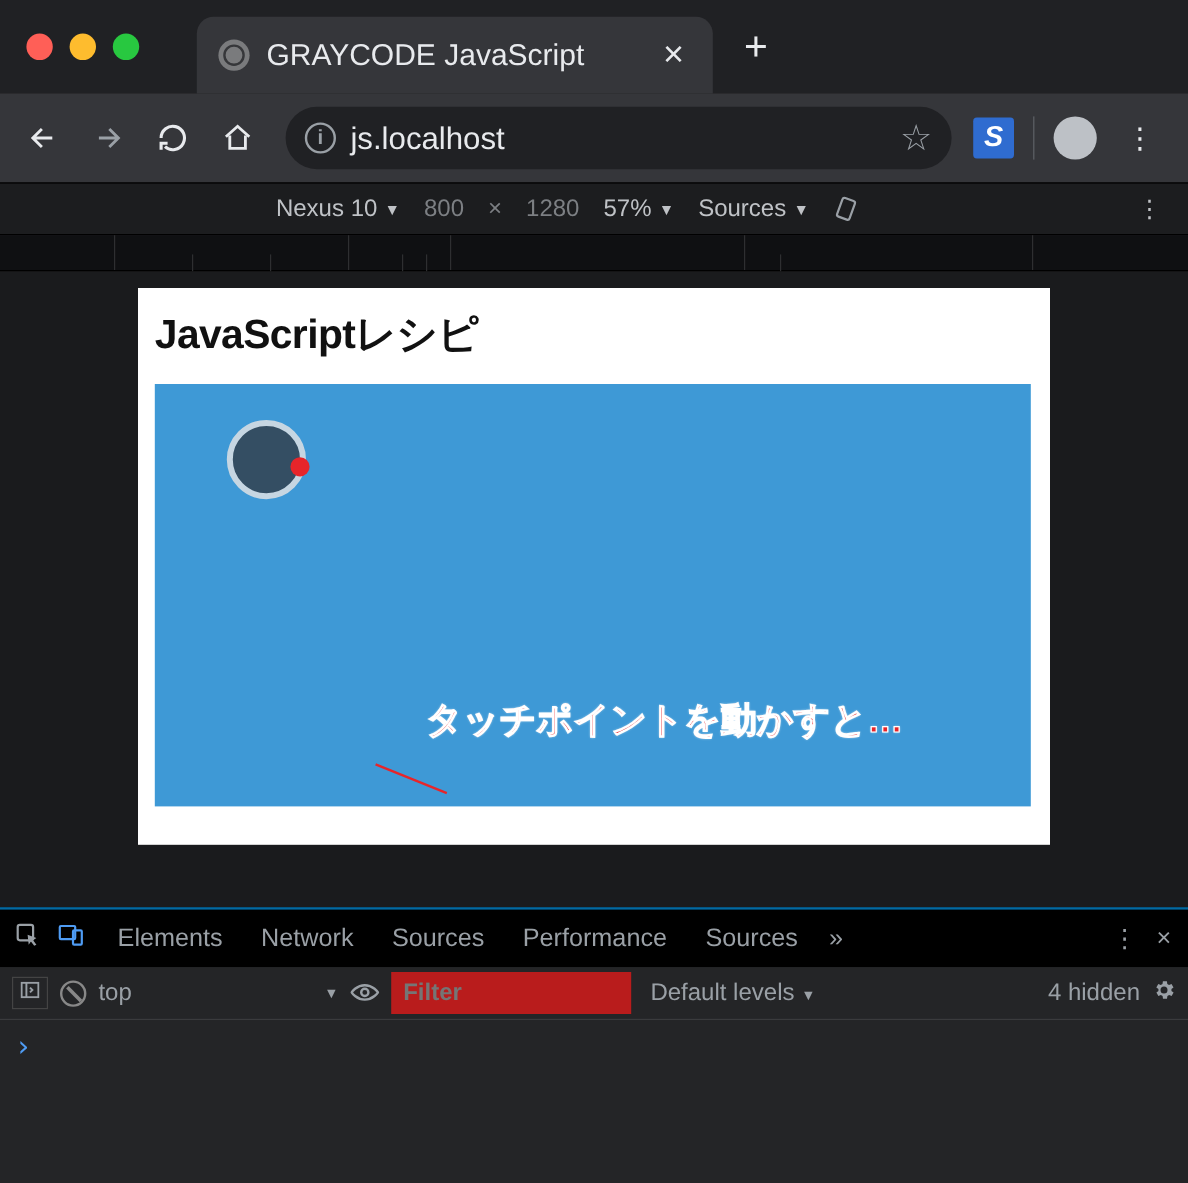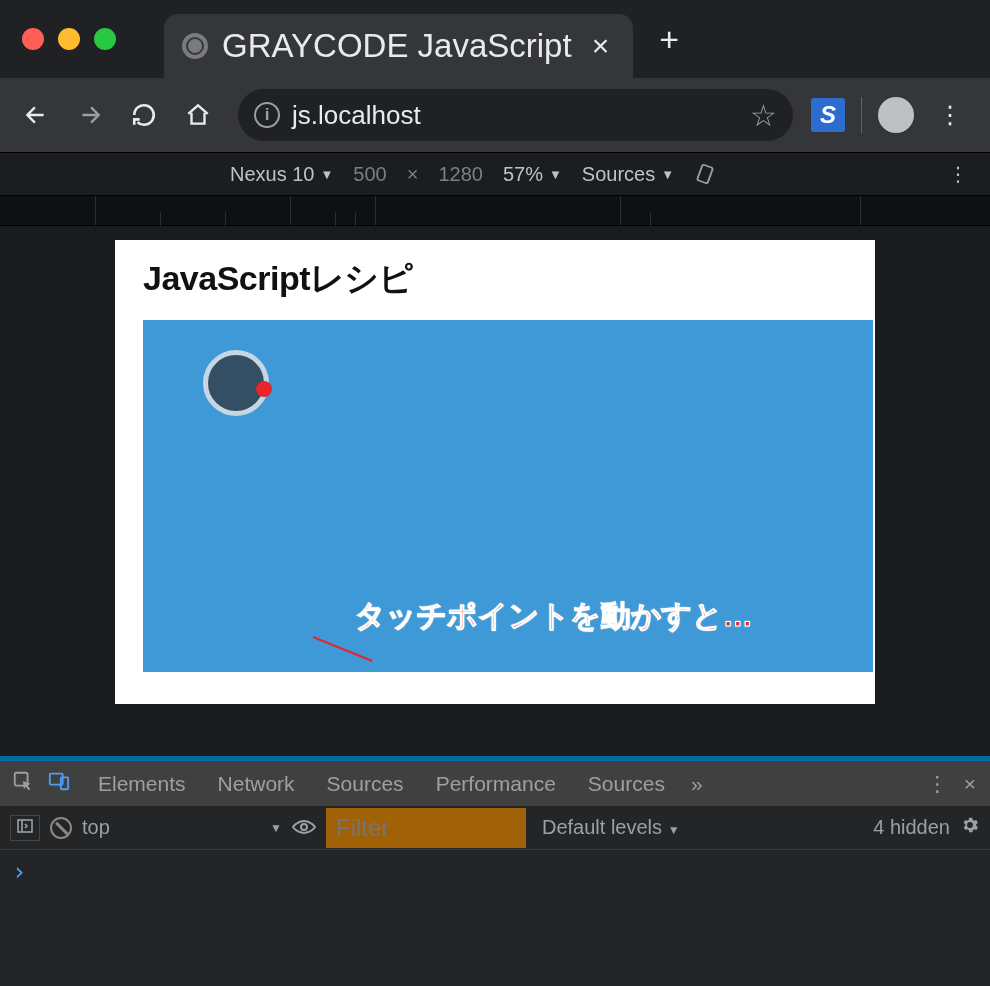--- a/index.html
+++ b/index.html
@@ -8,21 +8,21 @@
   
   .tabstrip { height: 78px; background: #202124; display: flex; align-items: flex-end; }
   .traffic { display: flex; gap: 14px; padding: 0 22px; align-self: center; }
   .traffic .dot { width: 22px; height: 22px; border-radius: 50%; }
   .dot.red { background: #ff5f57; }
   .dot.yellow { background: #febc2e; }
   .dot.green { background: #28c840; }
   .tab { display: flex; align-items: center; background: #35363a; height: 64px; border-radius: 14px 14px 0 0; padding: 0 18px; margin-left: 26px; min-width: 430px; gap: 14px; }
   .tab .globe { width: 26px; height: 26px; border-radius: 50%; background: #7a7b7d; position: relative; }
   .tab .globe::before { content:""; position:absolute; inset:4px; border:2px solid #36373a; border-radius:50%; }
-  .tab .title { color: #e8eaed; font-size: 33px; flex: 1; white-space: nowrap; }
+  .tab .title { color: #e8eaed; font-size: 25px; flex: 1; white-space: nowrap; }
   .tab .close { color: #e8eaed; font-size: 30px; padding: 0 6px; cursor: pointer; }
   .newtab { color: #e8eaed; font-size: 34px; padding: 0 26px; align-self: center; cursor: pointer; }
 
   
   .addr { height: 74px; background: #35363a; display: flex; align-items: center; padding: 0 14px; gap: 10px; }
   .navbtn { width: 44px; height: 44px; display: flex; align-items: center; justify-content: center; color: #9aa0a6; font-size: 30px; border-radius: 50%; cursor: pointer; }
   .navbtn.active { color: #e8eaed; }
   .omnibox { flex: 1; height: 52px; background: #202124; border-radius: 26px; display: flex; align-items: center; padding: 0 16px; gap: 12px; margin: 0 8px; }
   .omnibox .info { width: 26px; height: 26px; border: 2.5px solid #9aa0a6; border-radius: 50%; display:flex;align-items:center;justify-content:center;color:#9aa0a6;font-size:17px;font-weight:700; }
   .omnibox .url { color: #e8eaed; font-size: 26px; }
@@ -41,46 +41,46 @@
   .devbar .rot { color:#9aa0a6; }
   .devbar .more { margin-left:auto; padding-right:14px; }
 
   
   .ruler { height: 30px; background: #0f1012; position:relative; border-bottom:1px solid #000; }
   .ruler .tick { position:absolute; top:0; width:1px; height:100%; background:#2e2f31; }
   .ruler .tick.small { height: 14px; top: 16px; }
 
   
   .viewport-outer { background:#1a1b1d; height: 530px; display:flex; justify-content:center; padding-top:14px; }
-  .page { width: 760px; height: 464px; background:#fff; padding: 16px 28px; position:relative; overflow:hidden; }
+  .page { width: 760px; height: 464px; background:#fff; padding: 16px 14px; position:relative; overflow:hidden; }
   .page h1 { font-size: 34px; font-weight: 800; color:#111; letter-spacing:-0.5px; }
   .canvas { margin-top: 18px; width: 730px; height: 352px; background:#3e99d6; position:relative; }
   .touch { position:absolute; left: 60px; top: 30px; width: 66px; height: 66px; border-radius:50%; background: rgba(50,56,66,0.78); border: 5px solid #c6d6e2; }
   .touch::after { content:""; position:absolute; right:-8px; top:26px; width:16px;height:16px;border-radius:50%;background:#e7252a; }
-  .anno { position:absolute; left: 240px; top: 356px; color:#e7252a; font-size:30px; font-weight:800; -webkit-text-stroke: 1px #fff; text-shadow: 0 0 2px #fff; }
+  .anno { position:absolute; left: 240px; top: 340px; color:#e7252a; font-size:30px; font-weight:800; -webkit-text-stroke: 1px #fff; text-shadow: 0 0 2px #fff; }
   .anno-line { position:absolute; left:198px; top:396px; width:64px; height:2px; background:#e7252a; transform-origin:left center; transform:rotate(22deg); }
 
   
-  .dt-tabs { height: 50px; background:#404040; border-top:5px solid #0369a1; display:flex; align-items:center; color:#9aa0a6; font-size:21px; }
+  .dt-tabs { height: 50px; background:#000000; border-top:2px solid #0369a1; display:flex; align-items:center; color:#9aa0a6; font-size:21px; }
   .dt-left { display:flex; gap:14px; padding:0 12px; }
   .dt-left .ico { color:#9aa0a6; }
   .dt-left .ico.blue { color:#4f9cf4; }
   .dt-tabs .tabitem { padding: 0 16px; height:100%; display:flex; align-items:center; cursor:pointer; }
   .dt-tabs .tabitem.active { background:#000; color:#e8eaed; }
   .dt-tabs .chev { padding:0 10px; }
   .dt-right { margin-left:auto; display:flex; align-items:center; gap:16px; padding-right:14px; }
 
   
   .con-bar { height: 44px; background:#242527; display:flex; align-items:center; color:#9aa0a6; font-size:20px; padding:0 10px; gap:10px; border-bottom:1px solid #3a3b3d; }
   .con-bar .box { border:1px solid #444; padding:3px 6px; font-size:16px; }
   .con-bar .ban { width:22px;height:22px;border:2.5px solid #888;border-radius:50%; position:relative; }
   .con-bar .ban::after { content:""; position:absolute; left:2px; top:8px; width:16px; height:2.5px; background:#888; transform:rotate(45deg); }
   .con-bar .sel { display:flex; align-items:center; gap:6px; min-width:200px; }
   .con-bar .eye { font-size:22px; }
-  .con-bar input.flt { background:#a16207; border:none; color:#ccc; font-size:24px; padding:6px 10px; width:200px; outline:none; }
+  .con-bar input.flt { background:#b91c1c; border:none; color:#ccc; font-size:20px; padding:6px 10px; width:200px; outline:none;font-weight:bold; }
   .con-bar .lvl { margin-left:6px;text-align:right; }
   .con-bar .hidden-ct { margin-left:auto; }
   .con-bar .gear { font-size:22px; }
 
   
   .con-body { height: 210px; background:#242527; padding:8px 12px; }
   .prompt { color:#4f9cf4; font-size:24px; font-family: Menlo, monospace; }
 </style>
 </head>
 <body>
@@ -132,21 +132,21 @@
   <div class="avatar"></div>
   <div class="kebab">⋮</div>
 </div>
 
 <div class="devbar">
   <div class="grow"></div>
   <div class="ctl">
     <span>Nexus 10</span>
     <span class="tri">▼</span>
   </div>
-  <div class="ctl dim">500</div>
+  <div class="ctl dim">800</div>
   <div class="ctl dim">×</div>
   <div class="ctl dim">1280</div>
   <div class="ctl">
     <span>57%</span>
     <span class="tri">▼</span>
   </div>
   <div class="ctl">
     <span>Sources</span>
     <span class="tri">▼</span>
   </div>

